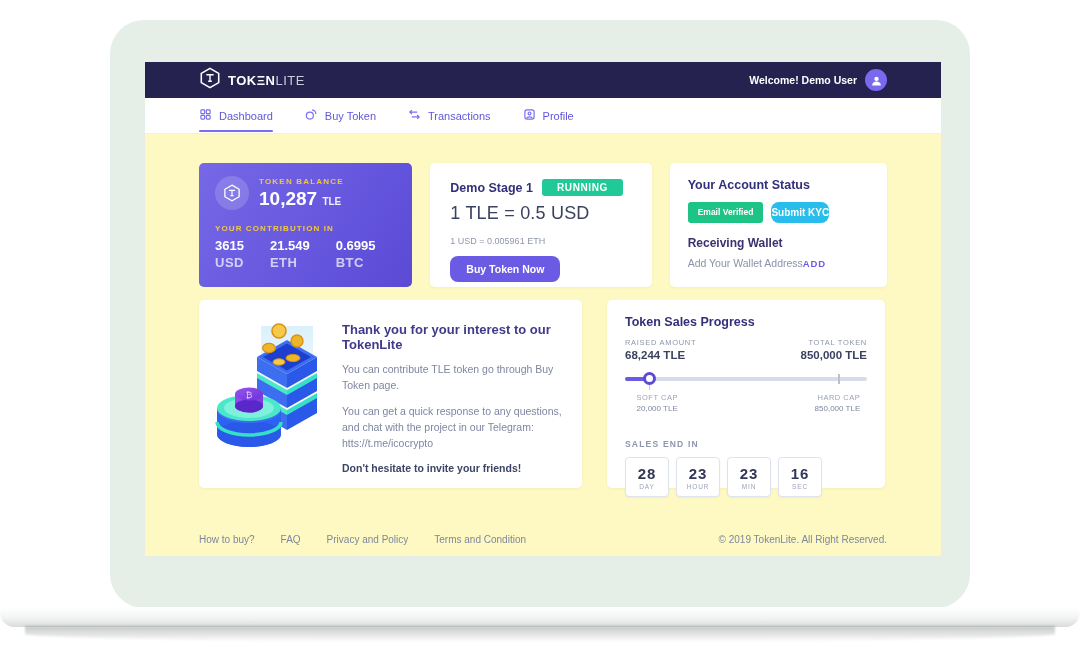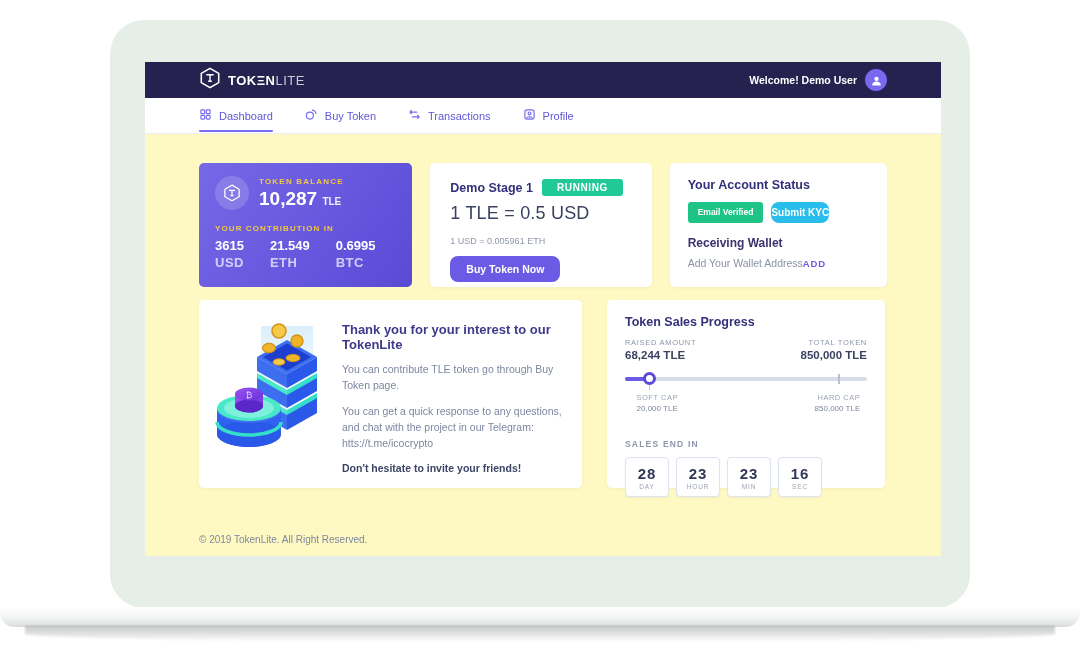--- a/index.html
+++ b/index.html
@@ -341,17 +341,23 @@
             </div>
             <div class="cd-box">
               <div class="cd-num">16</div>
               <div class="cd-unit">SEC</div>
             </div>
           </div>
         </div>
       </div>
 
       <div class="screen-footer">
+        <div class="foot-links">
+          <span class="foot-link">How to buy?</span>
+          <span class="foot-link">FAQ</span>
+          <span class="foot-link">Privacy and Policy</span>
+          <span class="foot-link">Terms and Condition</span>
+        </div>
         <span class="copyright">© 2019 TokenLite. All Right Reserved.</span>
       </div>
     </div>
   </div>
 </div>
 
 </body></html>

